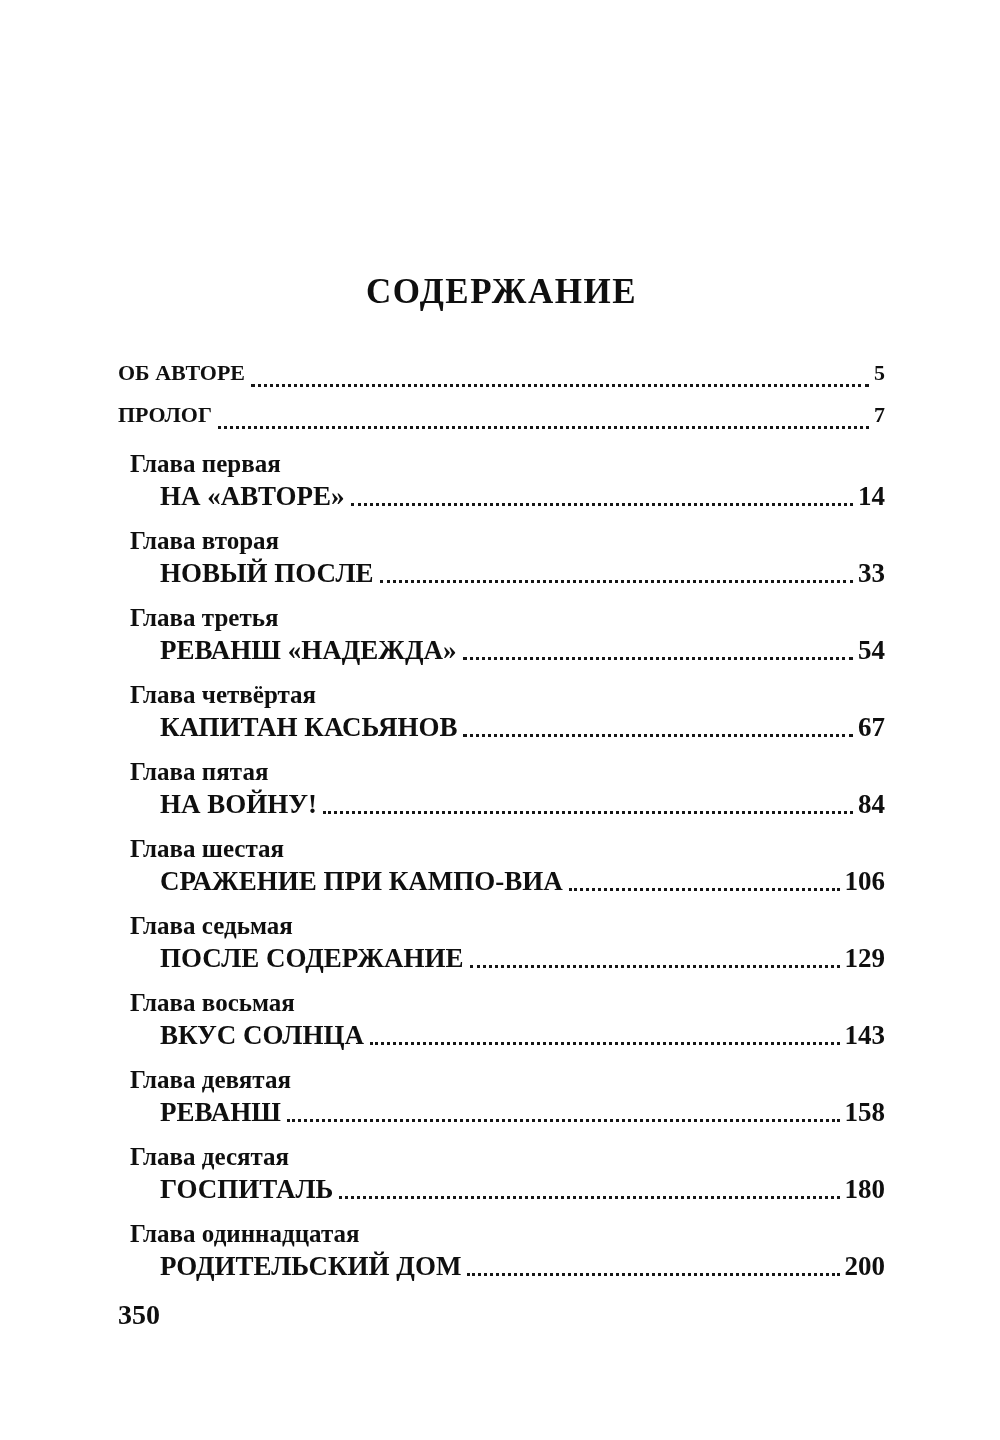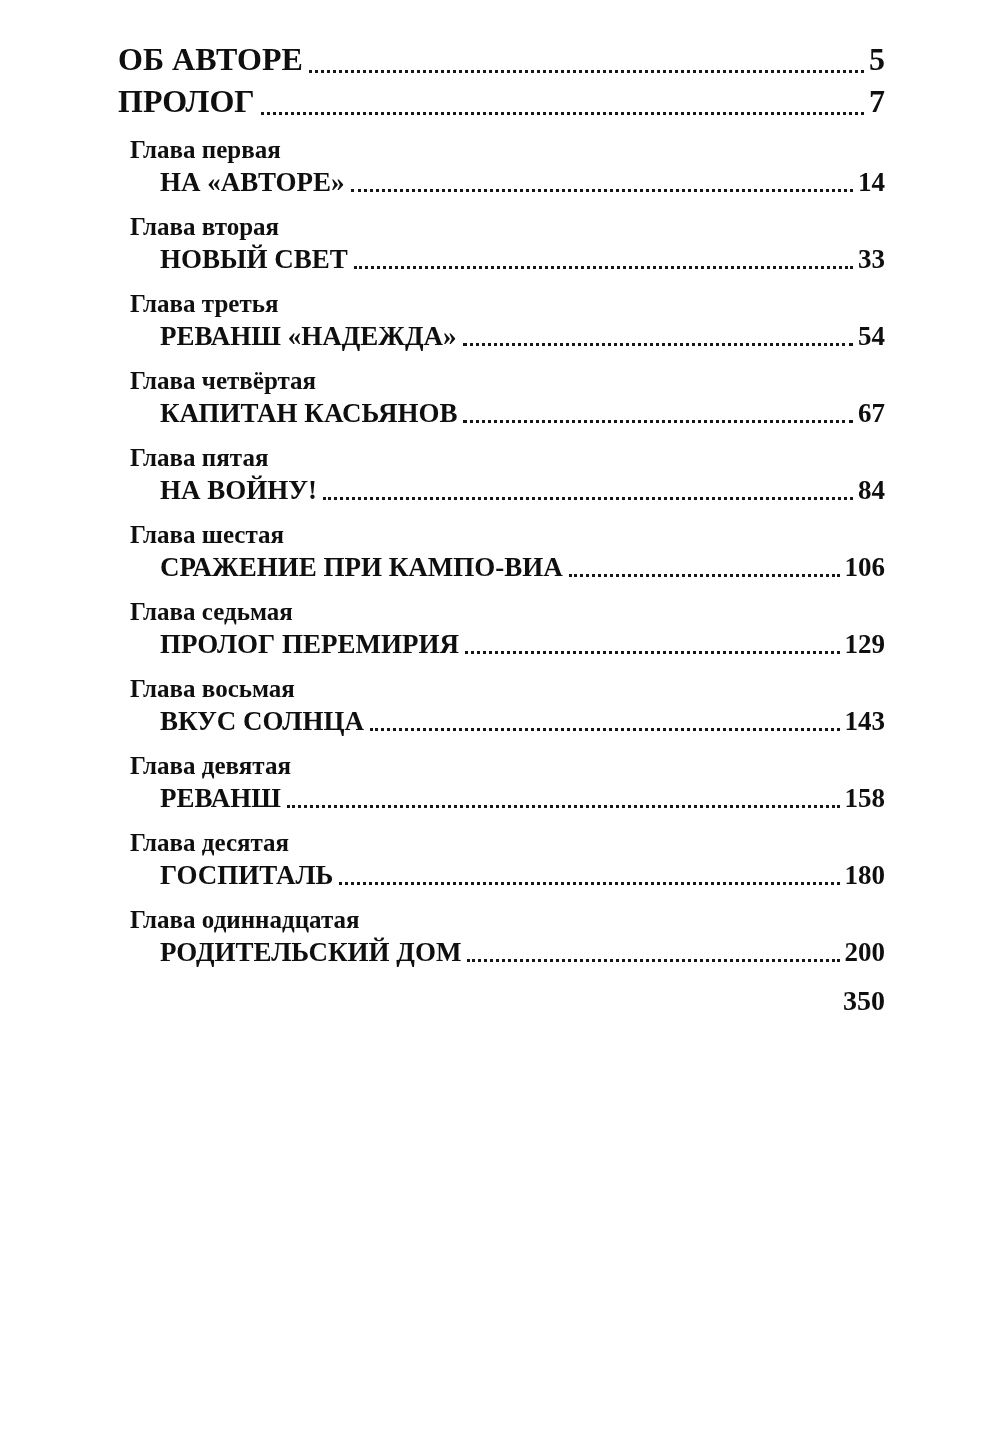--- a/index.html
+++ b/index.html
@@ -26,21 +26,21 @@
     text-align: center;
     font-size: 35px;
     line-height: 44px;
     letter-spacing: 1.5px;
     font-weight: bold;
   }
   .toc {
     margin-top: 38px;
   }
   .entry.simple .row {
-    font-size: 32px;
+    font-size: 22px;
     line-height: 42px;
     justify-content: center;
   }
   .entry.chapter {
     margin-top: 12px;
   }
   .label {
     font-size: 25px;
     line-height: 31px;
     margin-left: 12px;
@@ -62,29 +62,30 @@
     border-bottom: 3px dotted #161616;
     margin: 0 5px 7px 6px;
     min-width: 30px;
   }
   .page-num {
     white-space: nowrap;
     text-align: right;
   }
   .footer-page-number {
     margin-top: 14px;
-    text-align: right;
+    text-align: left;
     font-size: 28px;
     line-height: 36px;
   }
 </style>
 </head>
 <body>
 
 <div class="page">
+  <h1 class="toc-title">СОДЕРЖАНИЕ</h1>
 
   <div class="toc">
   <div class="entry simple">
 
     <div class="row">
       <span class="title">ОБ АВТОРЕ</span>
       <span class="dots"></span>
       <span class="page-num">5</span>
     </div>
   </div>
@@ -103,21 +104,21 @@
     <div class="row indent">
       <span class="title">НА «АВТОРЕ»</span>
       <span class="dots"></span>
       <span class="page-num">14</span>
     </div>
   </div>
 
   <div class="entry chapter">
     <div class="label">Глава вторая</div>
     <div class="row indent">
-      <span class="title">НОВЫЙ СВЕТ</span>
+      <span class="title">НОВЫЙ ПОСЛЕ</span>
       <span class="dots"></span>
       <span class="page-num">33</span>
     </div>
   </div>
 
   <div class="entry chapter">
     <div class="label">Глава третья</div>
     <div class="row indent">
       <span class="title">РЕВАНШ «НАДЕЖДА»</span>
       <span class="dots"></span>
@@ -148,21 +149,21 @@
     <div class="row indent">
       <span class="title">СРАЖЕНИЕ ПРИ КАМПО-ВИА</span>
       <span class="dots"></span>
       <span class="page-num">106</span>
     </div>
   </div>
 
   <div class="entry chapter">
     <div class="label">Глава седьмая</div>
     <div class="row indent">
-      <span class="title">ПРОЛОГ ПЕРЕМИРИЯ</span>
+      <span class="title">ПОСЛЕ СОДЕРЖАНИЕ</span>
       <span class="dots"></span>
       <span class="page-num">129</span>
     </div>
   </div>
 
   <div class="entry chapter">
     <div class="label">Глава восьмая</div>
     <div class="row indent">
       <span class="title">ВКУС СОЛНЦА</span>
       <span class="dots"></span>

